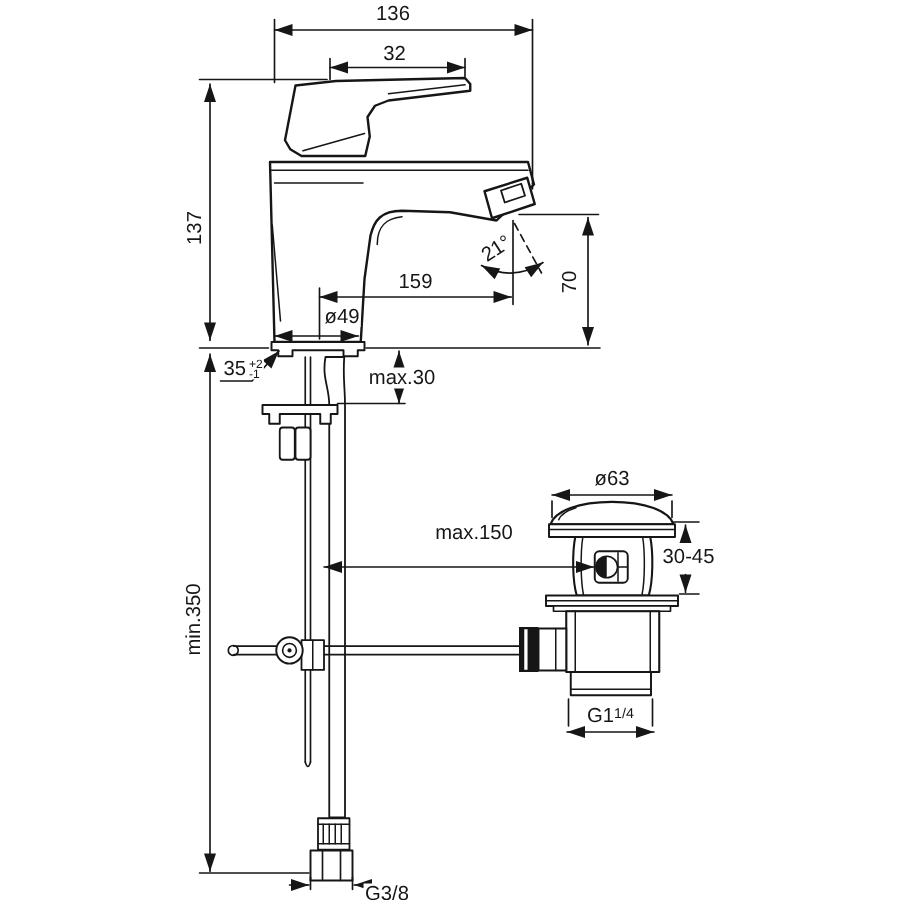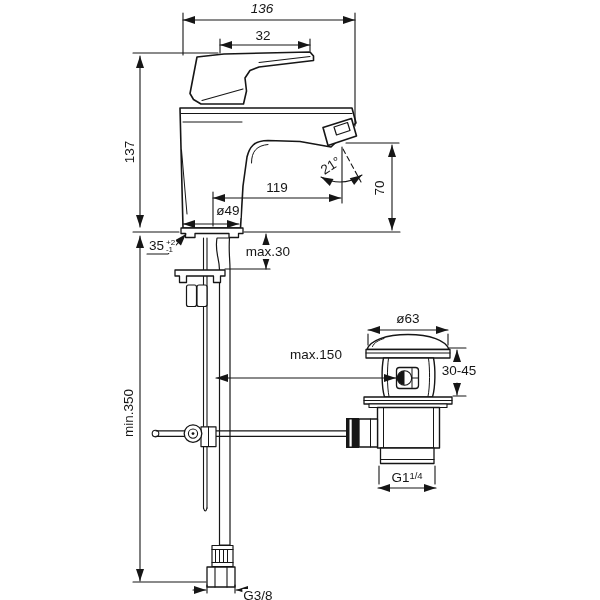--- a/index.html
+++ b/index.html
@@ -152,25 +152,25 @@
       <path d="M378,488 H436" marker-start="url(#arr)" marker-end="url(#arr)"></path>
 
       <path d="M207,585 V593 M235,585 V593"></path>
       <path d="M193,590 H206" marker-end="url(#arr)"></path>
       <path d="M249,590 H236" marker-end="url(#arr)"></path>
 
       <path d="M216,378 H396" marker-start="url(#arr)" marker-end="url(#arr)"></path>
     </g>
   </svg>
 
-  <div class="dim" style="left:262px;top:9px;font-style:italic;">136</div>
+  <div class="dim" style="left:262px;top:9px;">136</div>
   <div class="dim" style="left:263px;top:36px;">32</div>
   <div class="dim v" style="left:130px;top:152px;">137</div>
   <div class="dim v" style="left:129px;top:413px;">min.350</div>
-  <div class="dim" style="left:277px;top:188px;">119</div>
+  <div class="dim" style="left:277px;top:188px;">159</div>
   <div class="dim" style="left:206px;top:211px;margin-left:22px;">ø49</div>
   <div class="dim ang" style="left:331px;top:166px;">21°</div>
   <div class="dim v" style="left:380px;top:188px;">70</div>
   <div class="dim" style="left:162px;top:246px;"><span>35</span><span class="tol"><span>+2</span><span>-1</span></span></div>
   <div class="dim" style="left:268px;top:252px;">max.30</div>
   <div class="dim" style="left:408px;top:319px;">ø63</div>
   <div class="dim" style="left:459px;top:371px;text-align:right;">30-45</div>
   <div class="dim" style="left:316px;top:355px;">max.150</div>
   <div class="dim" style="left:407px;top:477px;"><span>G1</span><sup>1/4</sup></div>
   <div class="dim" style="left:258px;top:581px;margin-top:15px;">G3/8</div>

